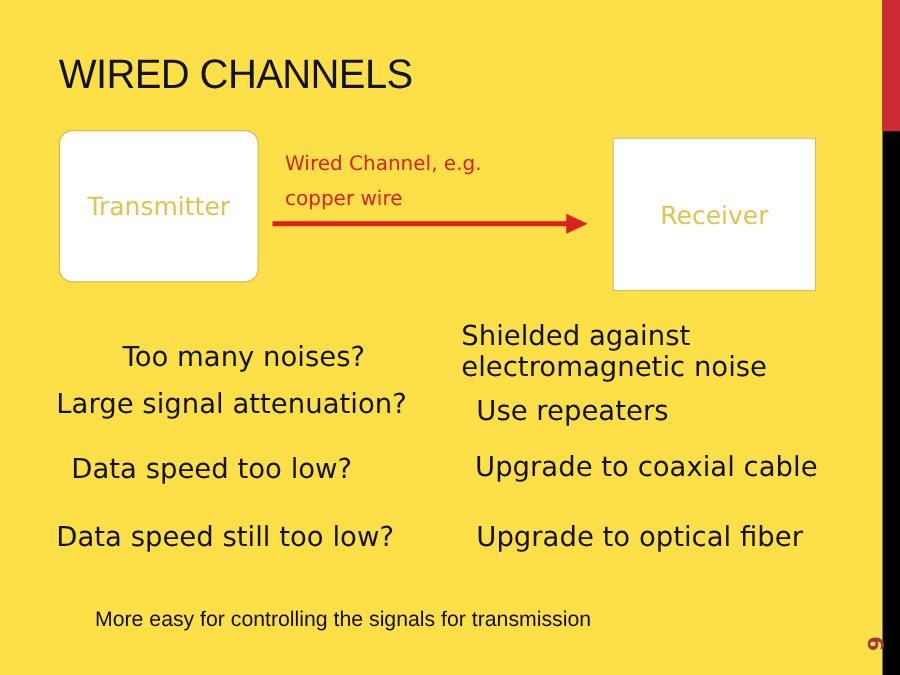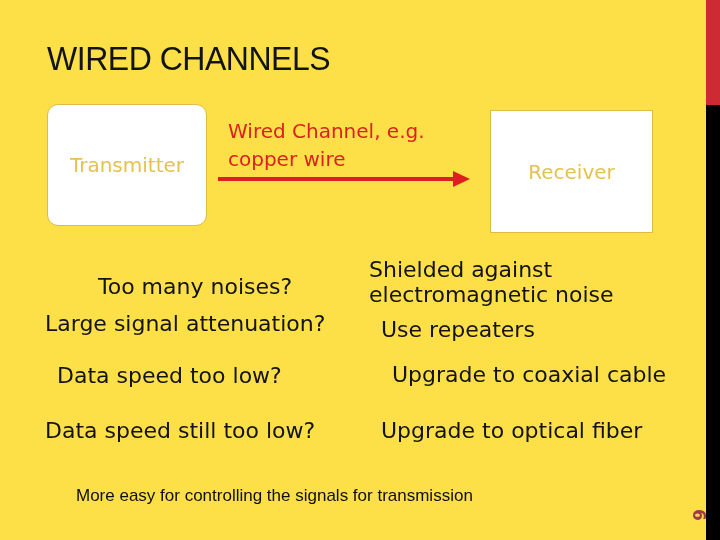--- a/index.html
+++ b/index.html
@@ -39,21 +39,21 @@
     font-size: 20px;
     background: #ffffff;
   }
   .transmitter-box { left: 47px;  top: 104px; width: 158px; height: 120px; border-radius: 11px; }
   .receiver-box    { left: 490px; top: 110px; width: 161px; height: 121px; }
 
   .channel-label {
     position: absolute;
     left: 228px;
     top: 117px;
-    font-size: 20px;
+    font-size: 16px;
     line-height: 28px;
     color: var(--accent-red, #DD1F1F);
     white-space: nowrap;
   }
   .arrow-shaft {
     position: absolute;
     left: 218px;
     top: 177px;
     width: 237px;
     height: 4px;
@@ -76,21 +76,21 @@
     color: var(--text-black, #111111);
     white-space: nowrap;
     line-height: 20px;
   }
   .q1 { left: 98px;  top: 277px; }
   .q2 { left: 45px;  top: 314px; }
   .q3 { left: 57px;  top: 366px; }
   .q4 { left: 45px;  top: 421px; }
   .a1 { left: 369px; top: 257px; width: 332px; white-space: normal; line-height: 25px; }
   .a2 { left: 381px; top: 320px; }
-  .a3 { left: 380px; top: 365px; margin-left: 12px; }
+  .a3 { left: 380px; top: 365px; }
   .a4 { left: 381px; top: 421px; }
 
   .footer-note {
     position: absolute;
     left: 76px;
     top: 486px;
     font-family: "Liberation Sans", sans-serif;
     font-size: 17px;
     color: #0f0f0f;
     white-space: nowrap;

